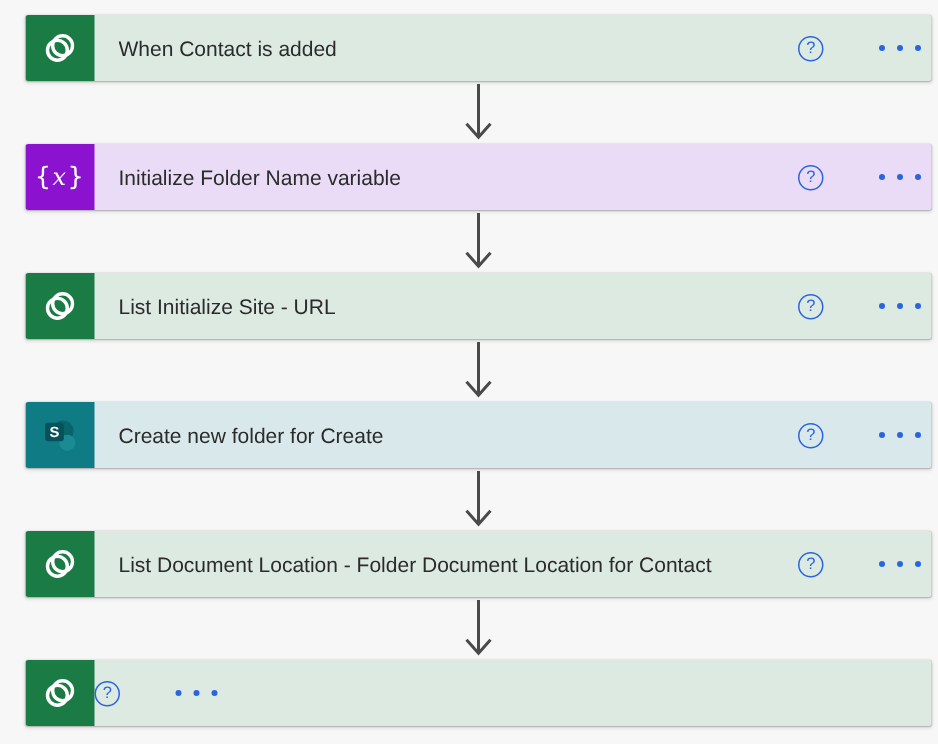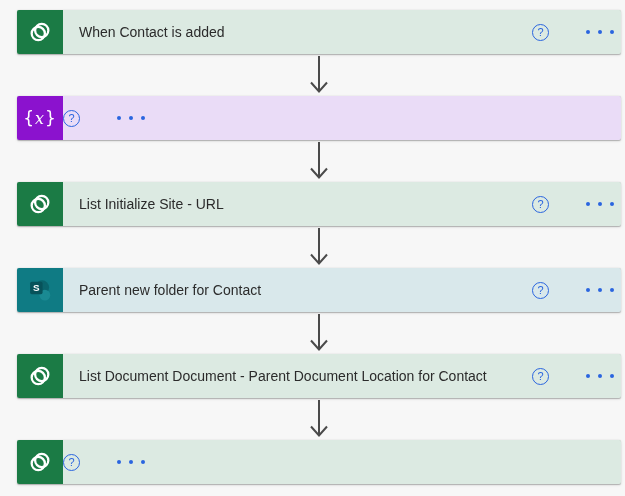--- a/index.html
+++ b/index.html
@@ -117,20 +117,21 @@
       <polyline points="5,28.5 13,37.5 21,28.5" stroke="#4A4A4A" stroke-width="2" fill="none"></polyline>
     </svg>
   </div>
 
   <div class="card" style="background: rgb(234, 220, 247);">
     <div class="tile" style="background: rgb(139, 18, 206);">
 
       <span class="icon-variant vx">{<i>x</i>}</span>
 
     </div>
+    <div class="title">Initialize Folder Name variable</div>
     <button class="help">?</button>
     <button class="menu">
       <span class="dot"></span>
       <span class="dot"></span>
       <span class="dot"></span>
     </button>
   </div>
 
   <div class="connector">
     <svg width="26" height="42" viewBox="0 0 26 42">
@@ -166,45 +167,45 @@
   <div class="card" style="background: rgb(217, 232, 235);">
     <div class="tile" style="background: rgb(15, 123, 132);">
 
       <svg class="icon-variant" width="27" height="27" viewBox="0 0 26 26">
         <circle cx="14.5" cy="10" r="6.8" fill="#0A646C"></circle>
         <circle cx="17.2" cy="17.5" r="5.2" fill="#1A8A93"></circle>
         <rect x="3" y="4.6" width="12" height="12" rx="1.6" fill="#07525A"></rect>
         <text x="9" y="13.9" font-size="9.5" font-weight="bold" fill="#FFFFFF" text-anchor="middle" font-family="Liberation Sans, sans-serif">S</text>
       </svg>
     </div>
-    <div class="title">Parent new folder for Contact</div>
-    <button class="help">?</button>
-    <button class="menu">
-      <span class="dot"></span>
-      <span class="dot"></span>
-      <span class="dot"></span>
-    </button>
-  </div>
-
-  <div class="connector">
-    <svg width="26" height="42" viewBox="0 0 26 42">
-      <line x1="13" y1="2" x2="13" y2="37" stroke="#4A4A4A" stroke-width="2"></line>
-      <polyline points="5,28.5 13,37.5 21,28.5" stroke="#4A4A4A" stroke-width="2" fill="none"></polyline>
-    </svg>
-  </div>
-
-  <div class="card" style="background: rgb(220, 234, 226);">
-    <div class="tile" style="background: rgb(27, 123, 69);">
-      <svg class="icon-variant" width="26" height="26" viewBox="0 0 24 24">
-        <circle cx="10.4" cy="13.4" r="6.1" stroke="#FFFFFF" stroke-width="2.1" fill="none"></circle>
-        <circle cx="13.6" cy="10.6" r="6.1" stroke="#FFFFFF" stroke-width="2.1" fill="none"></circle>
-      </svg>
-
-    </div>
-    <div class="title">List Document Document - Parent Document Location for Contact</div>
+    <div class="title">Create new folder for Create</div>
+    <button class="help">?</button>
+    <button class="menu">
+      <span class="dot"></span>
+      <span class="dot"></span>
+      <span class="dot"></span>
+    </button>
+  </div>
+
+  <div class="connector">
+    <svg width="26" height="42" viewBox="0 0 26 42">
+      <line x1="13" y1="2" x2="13" y2="37" stroke="#4A4A4A" stroke-width="2"></line>
+      <polyline points="5,28.5 13,37.5 21,28.5" stroke="#4A4A4A" stroke-width="2" fill="none"></polyline>
+    </svg>
+  </div>
+
+  <div class="card" style="background: rgb(220, 234, 226);">
+    <div class="tile" style="background: rgb(27, 123, 69);">
+      <svg class="icon-variant" width="26" height="26" viewBox="0 0 24 24">
+        <circle cx="10.4" cy="13.4" r="6.1" stroke="#FFFFFF" stroke-width="2.1" fill="none"></circle>
+        <circle cx="13.6" cy="10.6" r="6.1" stroke="#FFFFFF" stroke-width="2.1" fill="none"></circle>
+      </svg>
+
+    </div>
+    <div class="title">List Document Location - Folder Document Location for Contact</div>
     <button class="help">?</button>
     <button class="menu">
       <span class="dot"></span>
       <span class="dot"></span>
       <span class="dot"></span>
     </button>
   </div>
 
   <div class="connector">
     <svg width="26" height="42" viewBox="0 0 26 42">

